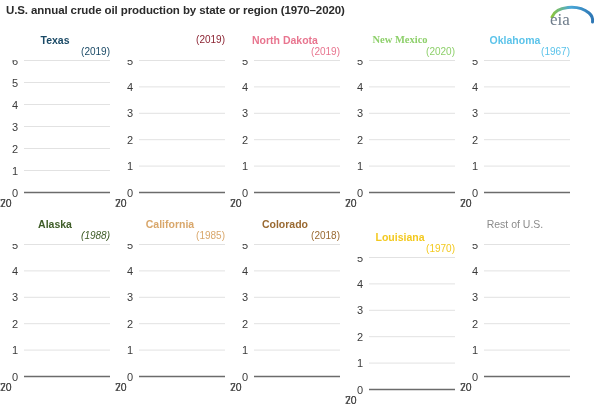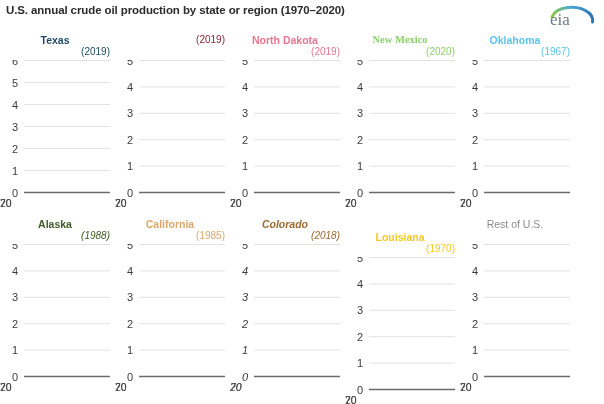--- a/index.html
+++ b/index.html
@@ -219,21 +219,21 @@
             <line x1="24" x2="110" y1="26.89999999999999" y2="26.89999999999999" stroke="#e2e2e2" stroke-width="1"></line>
             <text x="18" y="30.89999999999999" text-anchor="end" font-size="11" fill="#3b3b3b" font-family="'Liberation Sans', sans-serif">4</text>
             <line x1="24" x2="110" y1="0.5" y2="0.5" stroke="#e2e2e2" stroke-width="1"></line>
             <text x="18" y="4.5" text-anchor="end" font-size="11" fill="#3b3b3b" font-family="'Liberation Sans', sans-serif">5</text>
             <polyline points="NaN,107.45 NaN,107.71 NaN,107.98 NaN,108.24 NaN,108.24 NaN,108.50 NaN,108.24 NaN,107.71 NaN,107.18 NaN,106.66 NaN,106.13 NaN,105.60 NaN,105.07 NaN,104.54 NaN,103.75 NaN,102.96 NaN,103.75 NaN,104.54 NaN,105.07 NaN,106.13 NaN,107.18 NaN,107.71 NaN,108.24 NaN,108.77 NaN,109.30 NaN,109.56 NaN,110.09 NaN,110.62 NaN,111.41 NaN,111.94 NaN,112.20 NaN,112.46 NaN,112.46 NaN,112.73 NaN,112.99 NaN,113.52 NaN,114.05 NaN,114.58 NaN,115.10 NaN,115.63 NaN,116.16 NaN,115.90 NaN,116.16 NaN,116.42 NaN,116.69 NaN,117.48 NaN,118.54 NaN,119.06 NaN,119.59 NaN,120.38 NaN,121.44" fill="none" stroke="#d9a76b" stroke-width="2" stroke-linejoin="round" stroke-linecap="round"></polyline>
             <text x="NaN" y="147" text-anchor="middle" font-size="10.5" fill="#4a4a4a" font-family="'Liberation Sans', sans-serif">1970</text>
             <text x="NaN" y="147" text-anchor="middle" font-size="10.5" fill="#4a4a4a" font-family="'Liberation Sans', sans-serif">2020</text>
           </svg>
         </div>
       </div>
-      <div class="panel" style="left: 230px; top: 184px; width: 115px; font-style: italic;">
+      <div class="panel" style="left: 230px; top: 184px; width: 115px;">
         <div class="ptitle" style="color: rgb(154, 106, 50); width: 110px;">Colorado</div>
         <div class="pyear" style="color: rgb(154, 106, 50); width: 110px;">(2018)</div>
         <div class="plotwrap" style="width: 116px; height: 152px;">
           <svg width="116" height="152">
             <line x1="24" x2="110" y1="132.5" y2="132.5" stroke="#6b6b6b" stroke-width="1.6"></line>
             <text x="18" y="136.5" text-anchor="end" font-size="11" fill="#3b3b3b" font-family="'Liberation Sans', sans-serif">0</text>
             <line x1="24" x2="110" y1="106.1" y2="106.1" stroke="#e2e2e2" stroke-width="1"></line>
             <text x="18" y="110.1" text-anchor="end" font-size="11" fill="#3b3b3b" font-family="'Liberation Sans', sans-serif">1</text>
             <line x1="24" x2="110" y1="79.69999999999999" y2="79.69999999999999" stroke="#e2e2e2" stroke-width="1"></line>
             <text x="18" y="83.69999999999999" text-anchor="end" font-size="11" fill="#3b3b3b" font-family="'Liberation Sans', sans-serif">2</text>

